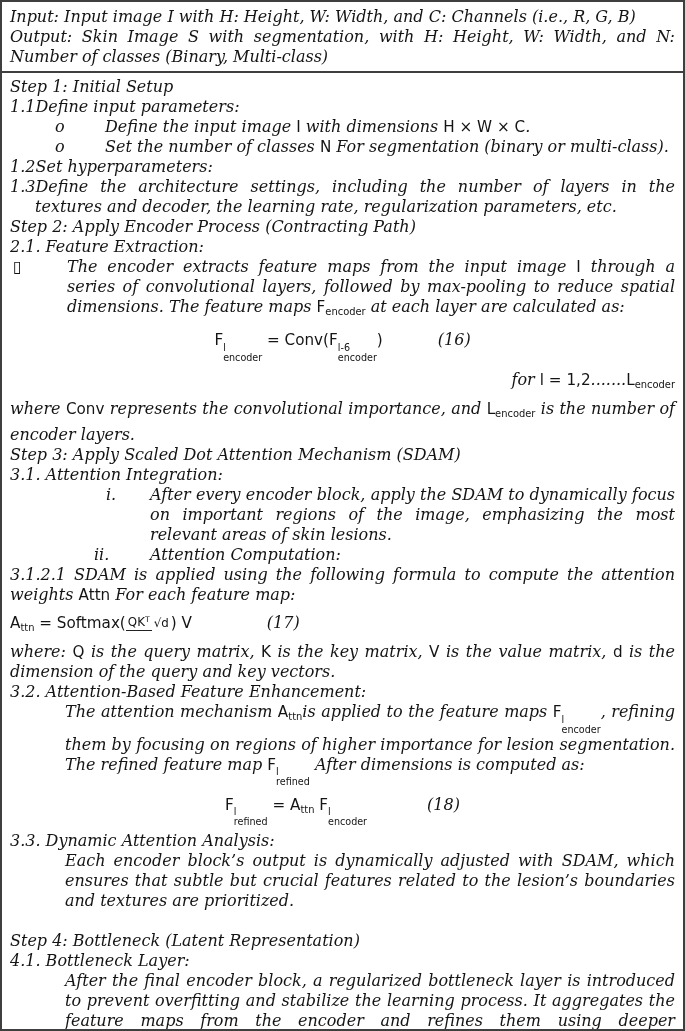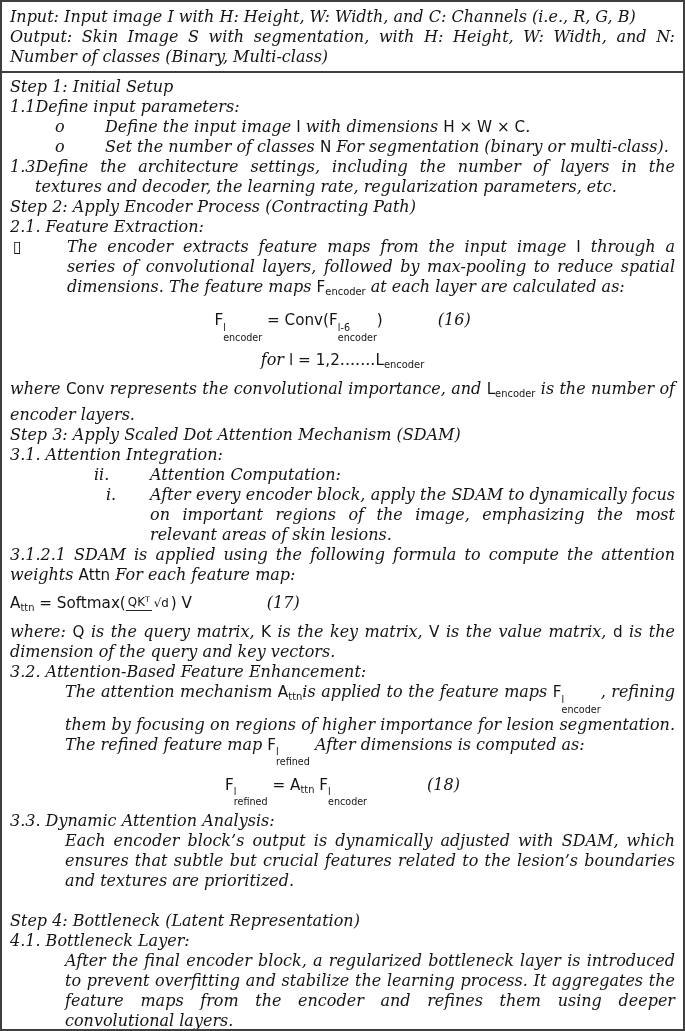--- a/index.html
+++ b/index.html
@@ -36,37 +36,38 @@
 <div class="page">
   <div class="hdr" id="doc-header">
       <div class="line" style="text-align: justify;"><span class="it">Input: Input image I with H: Height, W: Width, and C: Channels (i.e., R, G, B)</span></div>
       <div class="line" style="text-align: justify;"><span class="it">Output: Skin Image S with segmentation, with H: Height, W: Width, and N: Number of classes (Binary, Multi-class)</span></div>
     </div>
   <div class="bdy" id="doc-body">
       <div class="line"><span class="it">Step 1: Initial Setup</span></div>
       <div class="line"><span class="it">1.1Define input parameters:</span></div>
       <div class="line" style="text-align: justify; padding-left: 95px; text-indent: -25px;"><span class="blt" style="width: 25px;">o</span><span class="it">Define the input image </span><span class="m">I</span><span class="it"> with dimensions </span><span class="m">H × W × C</span><span class="it">.</span></div>
       <div class="line" style="text-align: justify; padding-left: 95px; text-indent: -25px;"><span class="blt" style="width: 25px;">o</span><span class="it">Set the number of classes </span><span class="m">N</span><span class="it"> For segmentation (binary or multi-class).</span></div>
+      <div class="line"><span class="it">1.2Set hyperparameters:</span></div>
       <div class="line" style="text-align: justify; padding-left: 25px; text-indent: -25px;"><span class="it">1.3Define the architecture settings, including the number of layers in the textures and decoder, the learning rate, regularization parameters, etc.</span></div>
       <div class="line"><span class="it">Step 2: Apply Encoder Process (Contracting Path)</span></div>
       <div class="line"><span class="it">2.1. Feature Extraction:</span></div>
       <div class="line" style="text-align: justify; padding-left: 57px; text-indent: -27px;"><span class="blt" style="width: 27px;">▯</span><span class="it">The encoder extracts feature maps from the input image </span><span class="m">I</span><span class="it"> through a series of convolutional layers, followed by max-pooling to reduce spatial dimensions.  The feature maps </span><span class="m">F</span><span class="msub">encoder</span><span class="it"> at each layer are calculated as:</span></div>
       <div class="line eq" style="text-align: center;"><span class="m">F</span><span class="stk">
           <span class="sup"><span class="m">l</span></span>
           <span class="sub"><span class="m">encoder</span></span>
         </span><span class="m"> = Conv(F</span><span class="stk">
           <span class="sup"><span class="m">l-6</span></span>
           <span class="sub"><span class="m">encoder</span></span>
         </span><span class="m">)</span><span class="gap" style="width: 55px; overflow: hidden;">&nbsp;</span><span class="it">(16)</span></div>
-      <div class="line eq" style="text-align: center;"><span class="it">for </span><span class="m">l = 1,2</span><span class="it">.......</span><span class="m">L</span><span class="msub">encoder</span></div>
+      <div class="line eq" style="text-align: right;"><span class="it">for </span><span class="m">l = 1,2</span><span class="it">.......</span><span class="m">L</span><span class="msub">encoder</span></div>
       <div class="line" style="text-align: justify;"><span class="it">where </span><span class="m">Conv</span><span class="it"> represents the convolutional importance, and </span><span class="m">L</span><span class="msub">encoder</span><span class="it"> is the number of encoder layers.</span></div>
       <div class="line"><span class="it">Step 3: Apply Scaled Dot Attention Mechanism (SDAM)</span></div>
       <div class="line"><span class="it">3.1. Attention Integration:</span></div>
+      <div class="line" style="text-align: justify; padding-left: 140px; text-indent: -22px;"><span class="blt" style="width: 22px;">i.</span><span class="it">After every encoder block, apply the SDAM to dynamically focus on important regions of the image, emphasizing the most relevant areas of skin lesions.</span></div>
       <div class="line" style="padding-left: 140px; text-indent: -28px;"><span class="blt" style="width: 28px;">ii.</span><span class="it">Attention Computation:</span></div>
-      <div class="line" style="text-align: justify; padding-left: 140px; text-indent: -22px;"><span class="blt" style="width: 22px;">i.</span><span class="it">After every encoder block, apply the SDAM to dynamically focus on important regions of the image, emphasizing the most relevant areas of skin lesions.</span></div>
       <div class="line" style="text-align: justify;"><span class="it">3.1.2.1 SDAM is applied using the following formula to compute the attention weights </span><span class="m">Attn</span><span class="it"> For each feature map:</span></div>
       <div class="line eq" style=""><span class="m">A</span><span class="msub">ttn</span><span class="m"> = Softmax(</span><span class="frac">
           <span class="num"><span class="m">QK</span><span class="msup">T</span></span>
           <span class="den"><span class="m">√d</span></span>
         </span><span class="m">) V</span><span class="gap" style="width: 75px; overflow: hidden;">&nbsp;</span><span class="it">(17)</span></div>
       <div class="line" style="text-align: justify;"><span class="it">where: </span><span class="m">Q</span><span class="it"> is the query matrix, </span><span class="m">K</span><span class="it"> is the key matrix, </span><span class="m">V</span><span class="it"> is the value matrix, </span><span class="m">d</span><span class="it"> is the dimension of the query and key vectors.</span></div>
       <div class="line"><span class="it">3.2. Attention-Based Feature Enhancement:</span></div>
       <div class="line" style="text-align: justify; padding-left: 55px; text-indent: -55px;"><span class="blt" style="width: 55px;">3.2.1</span><span class="it">The attention mechanism </span><span class="m">A</span><span class="msub">ttn</span><span class="it">is applied to the feature maps </span><span class="m">F</span><span class="stk">
           <span class="sup"><span class="m">l</span></span>
           <span class="sub"><span class="m">encoder</span></span>

